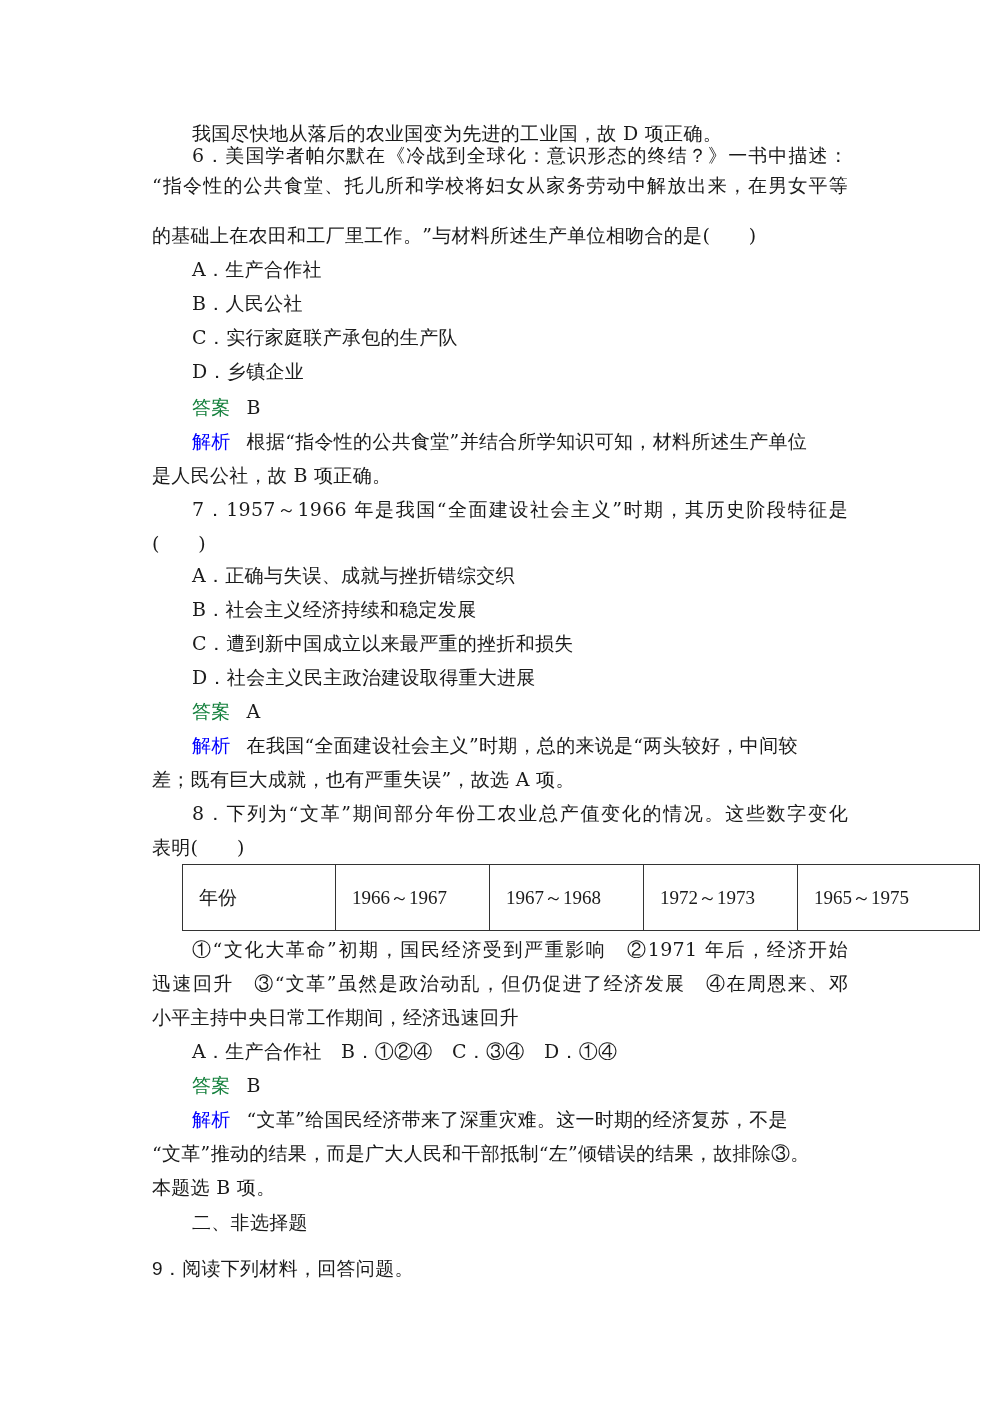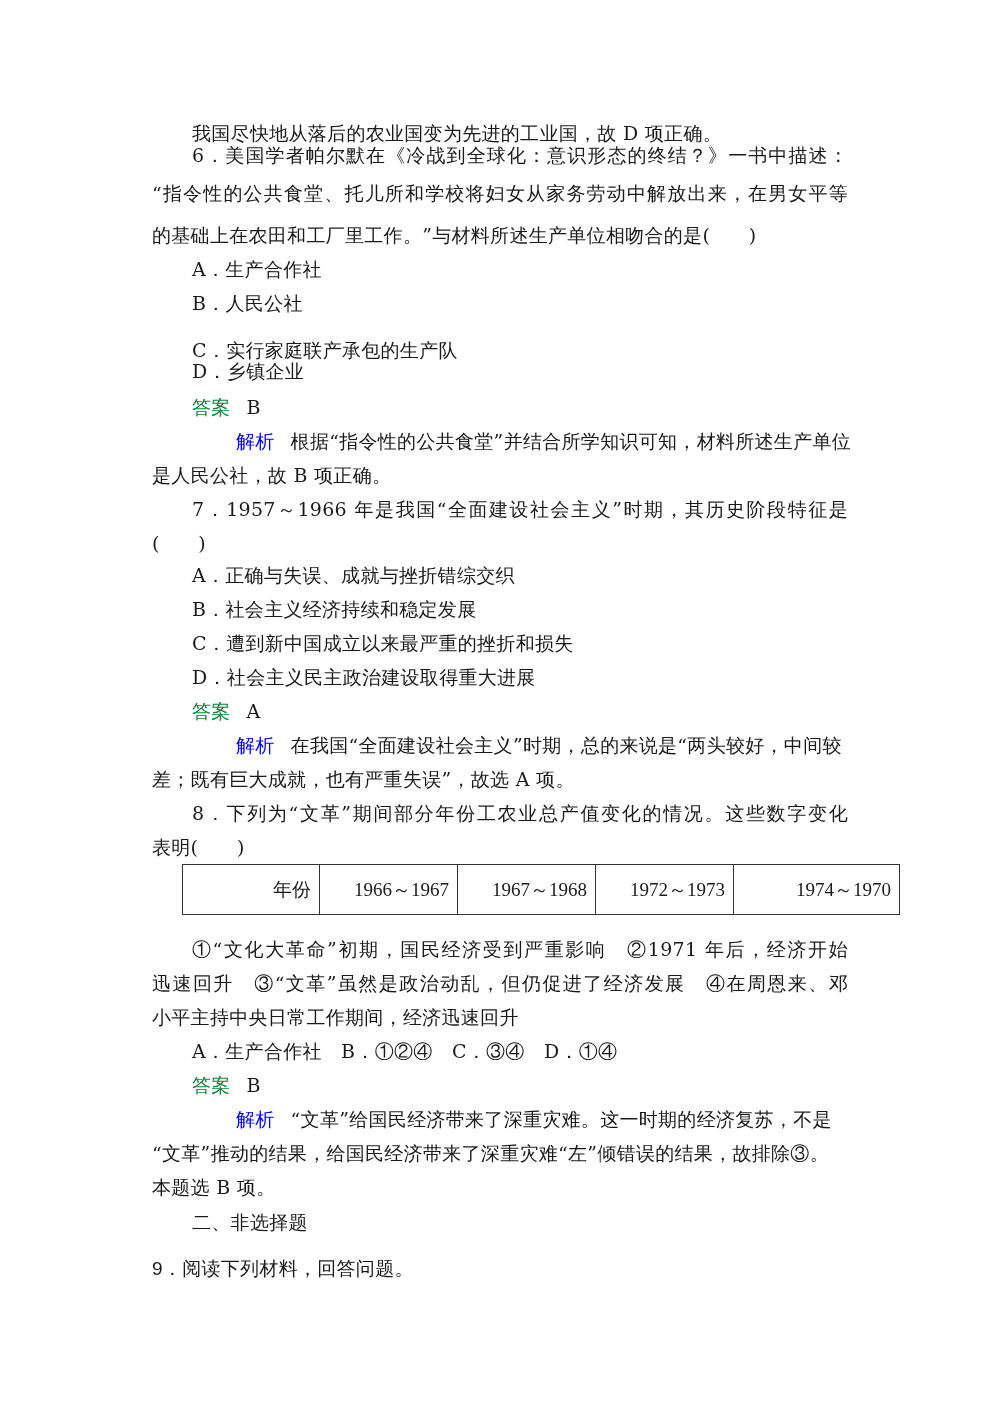--- a/index.html
+++ b/index.html
@@ -2,43 +2,43 @@
 <html><head>
 <meta charset="utf-8">
 <style>
   html, body { margin: 0; padding: 0; background: #ffffff; }
   body { width: 1000px; height: 1414px; position: relative; overflow: hidden;
          font-family: "DejaVu Serif", "Liberation Serif", serif; color: #1a1a1a; }
   .line { position: absolute; left: 152px; width: 700px; font-size: 19px; line-height: 26px;
           white-space: nowrap; letter-spacing: 0.3px; }
   .ind { left: 192px; }
   .red { color: #15803d; font-family: "DejaVu Sans", "Liberation Sans", sans-serif; }
-  .blue { color: #0000ff; font-family: Liberation Sans, sans-serif; margin-left: 44px; }
+  .blue { color: #0000ff; font-family: Liberation Sans, sans-serif; }
   .gap { display: inline-block; width: 16px; }
   .jl { text-align: justify; text-align-last: justify; width: 696px; }
   .jl2 { text-align: justify; text-align-last: justify; width: 656px; }
   table.data { position: absolute; left: 182px; top: 864px; border-collapse: collapse;
                font-size: 19px; font-family: "Liberation Serif", serif; }
-  table.data td { border: 1.5px solid #333; height: 33px; padding: 8px; text-align: right; }
+  table.data td { border: 1.5px solid #333; height: 33px; padding: 16px; text-align: left; }
   .sec { font-family: Liberation Sans, sans-serif; }
 </style>
 </head>
 <body>
 
 <div>
 
   <div class="line ind" style="top:120px">我国尽快地从落后的农业国变为先进的工业国，故 D 项正确。</div>
 
   <div>
     <div class="line ind jl2" style="top:142px">6．美国学者帕尔默在《冷战到全球化：意识形态的终结？》一书中描述：</div>
-    <div class="line jl" style="top:180px; left:152px">“指令性的公共食堂、托儿所和学校将妇女从家务劳动中解放出来，在男女平等</div>
+    <div class="line jl" style="top:172px; left:152px">“指令性的公共食堂、托儿所和学校将妇女从家务劳动中解放出来，在男女平等</div>
     <div class="line" style="top:222px">的基础上在农田和工厂里工作。”与材料所述生产单位相吻合的是(　　)</div>
     <div class="line ind" style="top:256px">A．生产合作社</div>
     <div class="line ind" style="top:290px">B．人民公社</div>
-    <div class="line ind" style="top:337px">C．实行家庭联产承包的生产队</div>
+    <div class="line ind" style="top:324px">C．实行家庭联产承包的生产队</div>
     <div class="line ind" style="top:358px">D．乡镇企业</div>
     <div class="line ind" style="top:394px">
       <span class="red">答案</span><span class="gap"></span><span>B</span>
     </div>
     <div class="line ind" style="top:428px">
       <span class="blue">解析</span><span class="gap"></span><span>根据“指令性的公共食堂”并结合所学知识可知，材料所述生产单位</span>
     </div>
     <div class="line" style="top:462px">是人民公社，故 B 项正确。</div>
   </div>
 
@@ -62,35 +62,35 @@
     <div class="line ind jl2" style="top:800px">8．下列为“文革”期间部分年份工农业总产值变化的情况。这些数字变化</div>
     <div class="line" style="top:834px">表明(　　)</div>
 
     <table class="data">
       <tbody>
           <tr>
         <td style="width:120px">年份</td>
         <td style="width:121px">1966～1967</td>
         <td style="width:121px">1967～1968</td>
         <td style="width:121px">1972～1973</td>
-        <td style="width:149px">1974～1970</td>
+        <td style="width:149px">1965～1975</td>
       </tr>
     </tbody>
       </table>
 
     <div class="line ind jl2" style="top:936px">①“文化大革命”初期，国民经济受到严重影响　②1971 年后，经济开始</div>
     <div class="line jl" style="top:970px">迅速回升　③“文革”虽然是政治动乱，但仍促进了经济发展　④在周恩来、邓</div>
     <div class="line" style="top:1004px">小平主持中央日常工作期间，经济迅速回升</div>
     <div class="line ind" style="top:1038px">A．生产合作社　B．①②④　C．③④　D．①④</div>
     <div class="line ind" style="top:1072px">
       <span class="red">答案</span><span class="gap"></span><span>B</span>
     </div>
     <div class="line ind" style="top:1106px">
       <span class="blue">解析</span><span class="gap"></span><span>“文革”给国民经济带来了深重灾难。这一时期的经济复苏，不是</span>
     </div>
-    <div class="line" style="top:1140px">“文革”推动的结果，给国民经济带来了深重灾难“左”倾错误的结果，故排除③。</div>
+    <div class="line" style="top:1140px">“文革”推动的结果，而是广大人民和干部抵制“左”倾错误的结果，故排除③。</div>
     <div class="line" style="top:1174px">本题选 B 项。</div>
   </div>
 
   <div class="line ind sec" style="top:1210px">二、非选择题</div>
   <div class="line sec" style="top:1256px">9．阅读下列材料，回答问题。</div>
 
 </div>
 
 </body></html>

